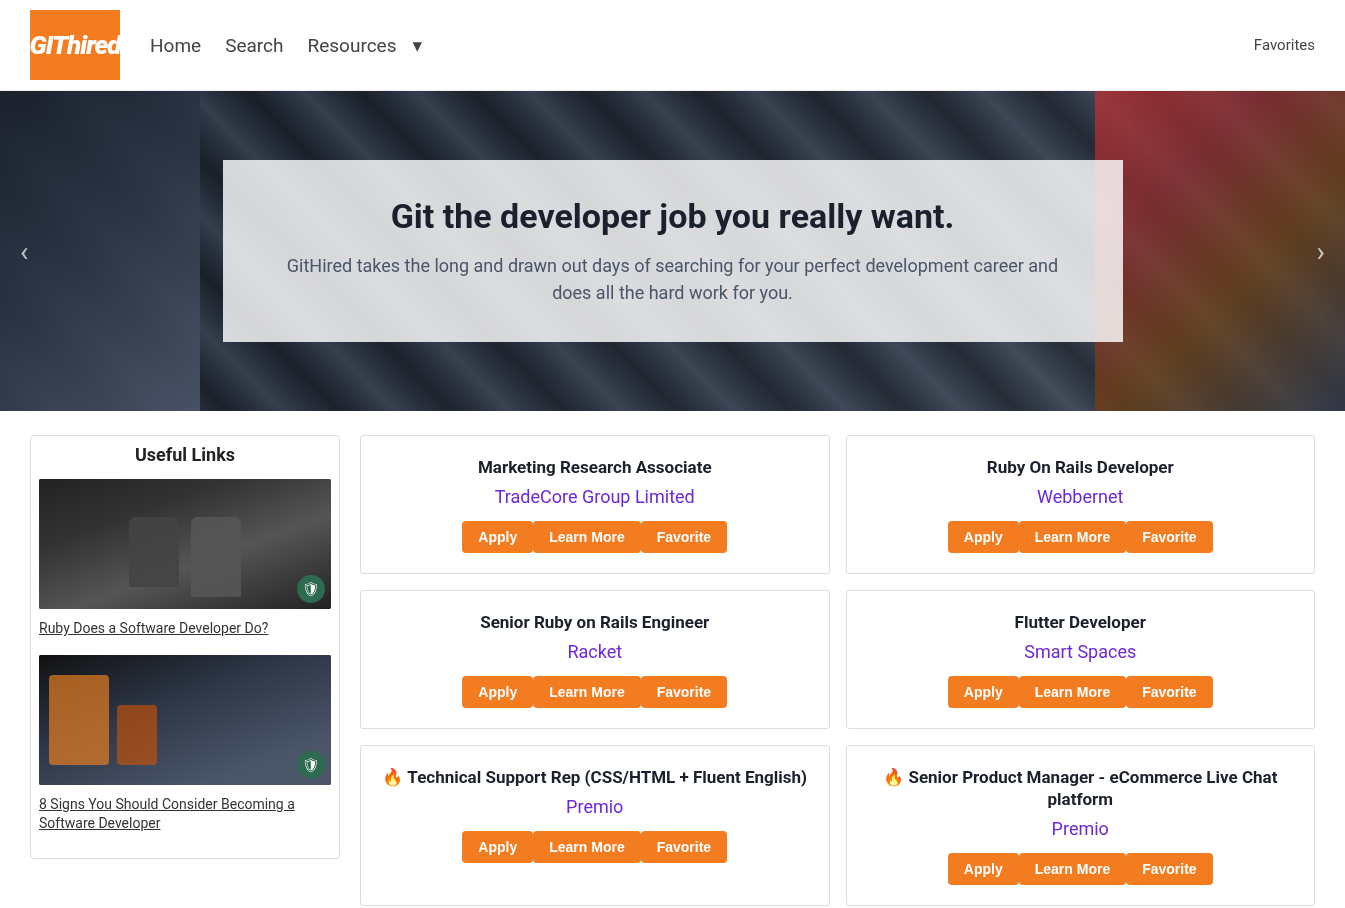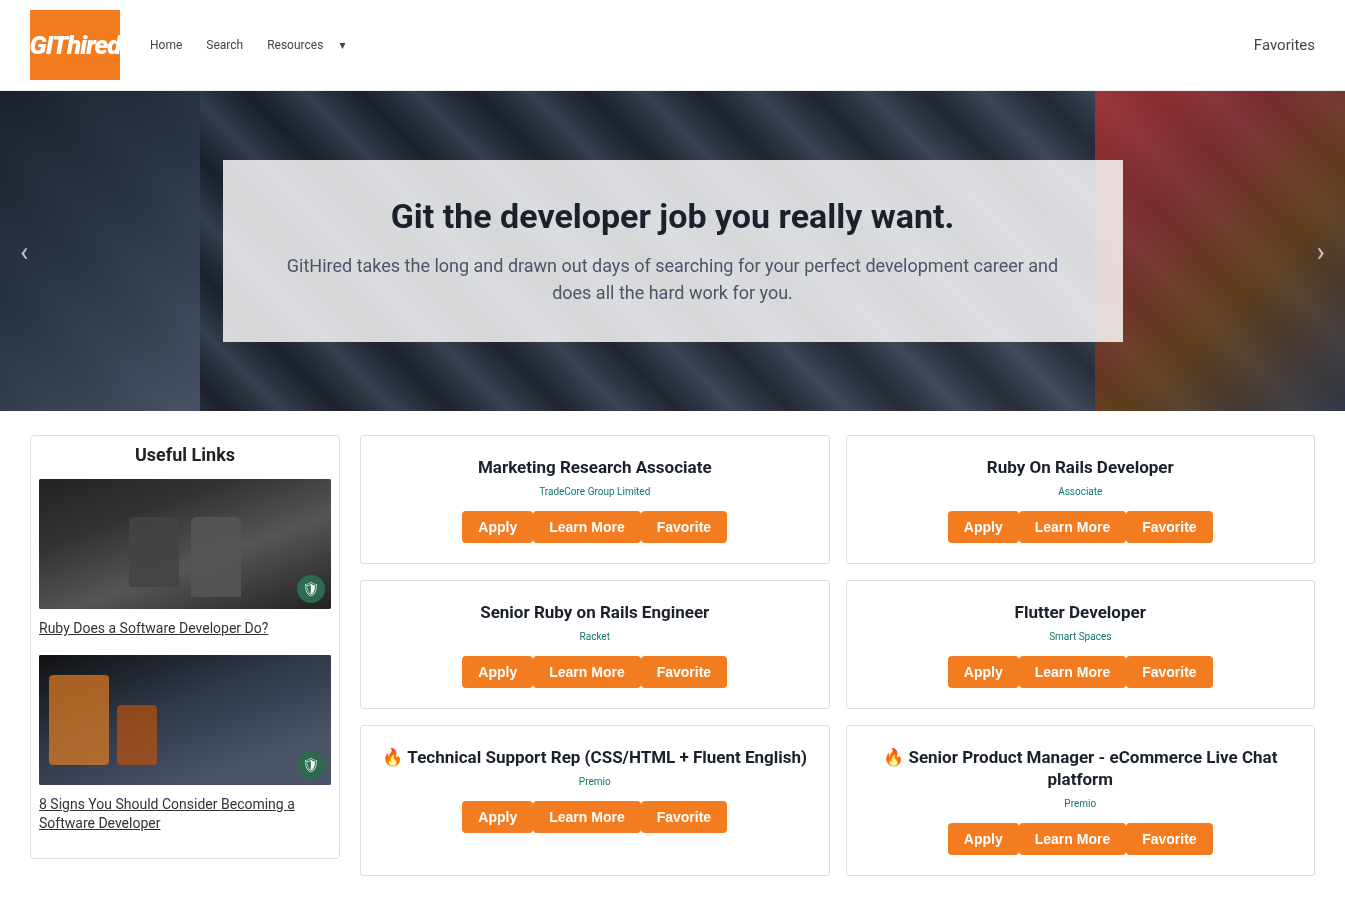--- a/index.html
+++ b/index.html
@@ -35,21 +35,21 @@
     }
     .nav-links {
       display: flex;
       gap: 24px;
       align-items: center;
       flex: 1;
     }
     .nav-links a {
       text-decoration: none;
       color: #444;
-      font-size: 12px;
+      font-size: 19px;
     }
     .resources-link {
       display: flex;
       align-items: center;
       gap: 16px;
     }
     .nav-right {
       font-size: 15px;
       color: #444;
       cursor: pointer;
@@ -206,22 +206,22 @@
       text-align: center;
     }
     .job-title {
       font-size: 17px;
       font-weight: 700;
       color: #1a202c;
       margin-bottom: 8px;
       line-height: 1.3;
     }
     .job-company {
-      font-size: 10px;
-      color: #0f766e;
+      font-size: 18px;
+      color: #6d28d9;
       margin-bottom: 14px;
     }
     .job-actions {
       display: flex;
       gap: 0;
     }
     .btn-orange {
       background: #f47c20;
       color: #fff;
       border: none;
@@ -318,21 +318,21 @@
         <div class="job-title">Marketing Research Associate</div>
         <div class="job-company">TradeCore Group Limited</div>
         <div class="job-actions">
           <button class="btn-orange">Apply</button>
           <button class="btn-orange">Learn More</button>
           <button class="btn-orange">Favorite</button>
         </div>
       </div>
       <div class="job-card">
         <div class="job-title">Ruby On Rails Developer</div>
-        <div class="job-company">Associate</div>
+        <div class="job-company">Webbernet</div>
         <div class="job-actions">
           <button class="btn-orange">Apply</button>
           <button class="btn-orange">Learn More</button>
           <button class="btn-orange">Favorite</button>
         </div>
       </div>
       <div class="job-card">
         <div class="job-title">Senior Ruby on Rails Engineer</div>
         <div class="job-company">Racket</div>
         <div class="job-actions">

